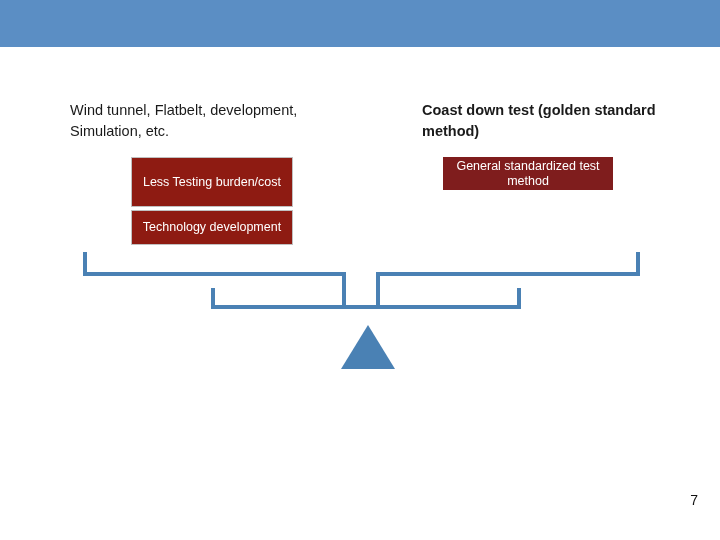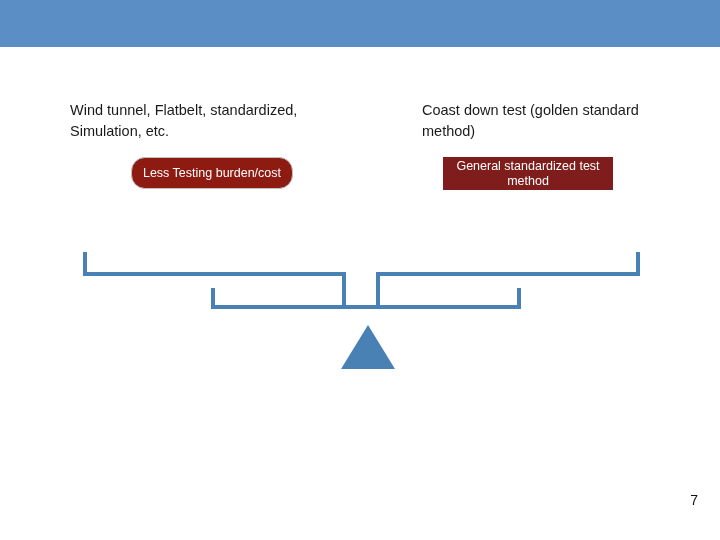--- a/index.html
+++ b/index.html
@@ -43,20 +43,21 @@
   }
   .heading-left {
     left: 70px;
     top: 100px;
     width: 300px;
   }
   .heading-right {
     left: 422px;
     top: 100px;
     width: 270px;
+    font-weight: bold;
   }
 
   
   .col {
     position: absolute;
     display: flex;
     flex-direction: column;
     gap: 3px;
   }
   .col-left {
@@ -83,21 +84,21 @@
   }
   .box-red {
     background: #8e1b12;
     border: 1px solid #c0c0c0;
   }
   .box-blue {
     background: #7f1d1d;
     border: 3px solid #7f1d1d;
   }
   .h-1 { height: 33px; }
-  .h-2 { height: 32px; border-radius: 14px; }
+  .h-2 { height: 50px; }
   .h-3 { height: 35px; }
 
   
   .beam {
     position: absolute;
     background: #4a81b4;
   }
   
   .beam-left-h {
     left: 83px;
@@ -181,25 +182,26 @@
     color: #111111;
   }
 </style>
 </head>
 <body>
 
 <div class="top-band">
   <div class="top-band-inner"></div>
 </div>
 
-<div class="heading heading-left">Wind tunnel, Flatbelt, standardized, Simulation, etc.</div>
+<div class="heading heading-left">Wind tunnel, Flatbelt, development, Simulation, etc.</div>
 <div class="heading heading-right">Coast down test (golden standard method)</div>
 
 <div class="col col-left">
   <div class="box box-red h-2">Less Testing burden/cost</div>
+  <div class="box box-red h-3">Technology development</div>
 </div>
 
 <div class="col col-right">
   <div class="box box-blue h-1">General standardized test method</div>
 </div>
 
 <div class="beam beam-left-h"></div>
 <div class="beam beam-left-tip"></div>
 <div class="beam beam-left-drop"></div>
 <div class="beam beam-right-h"></div>

